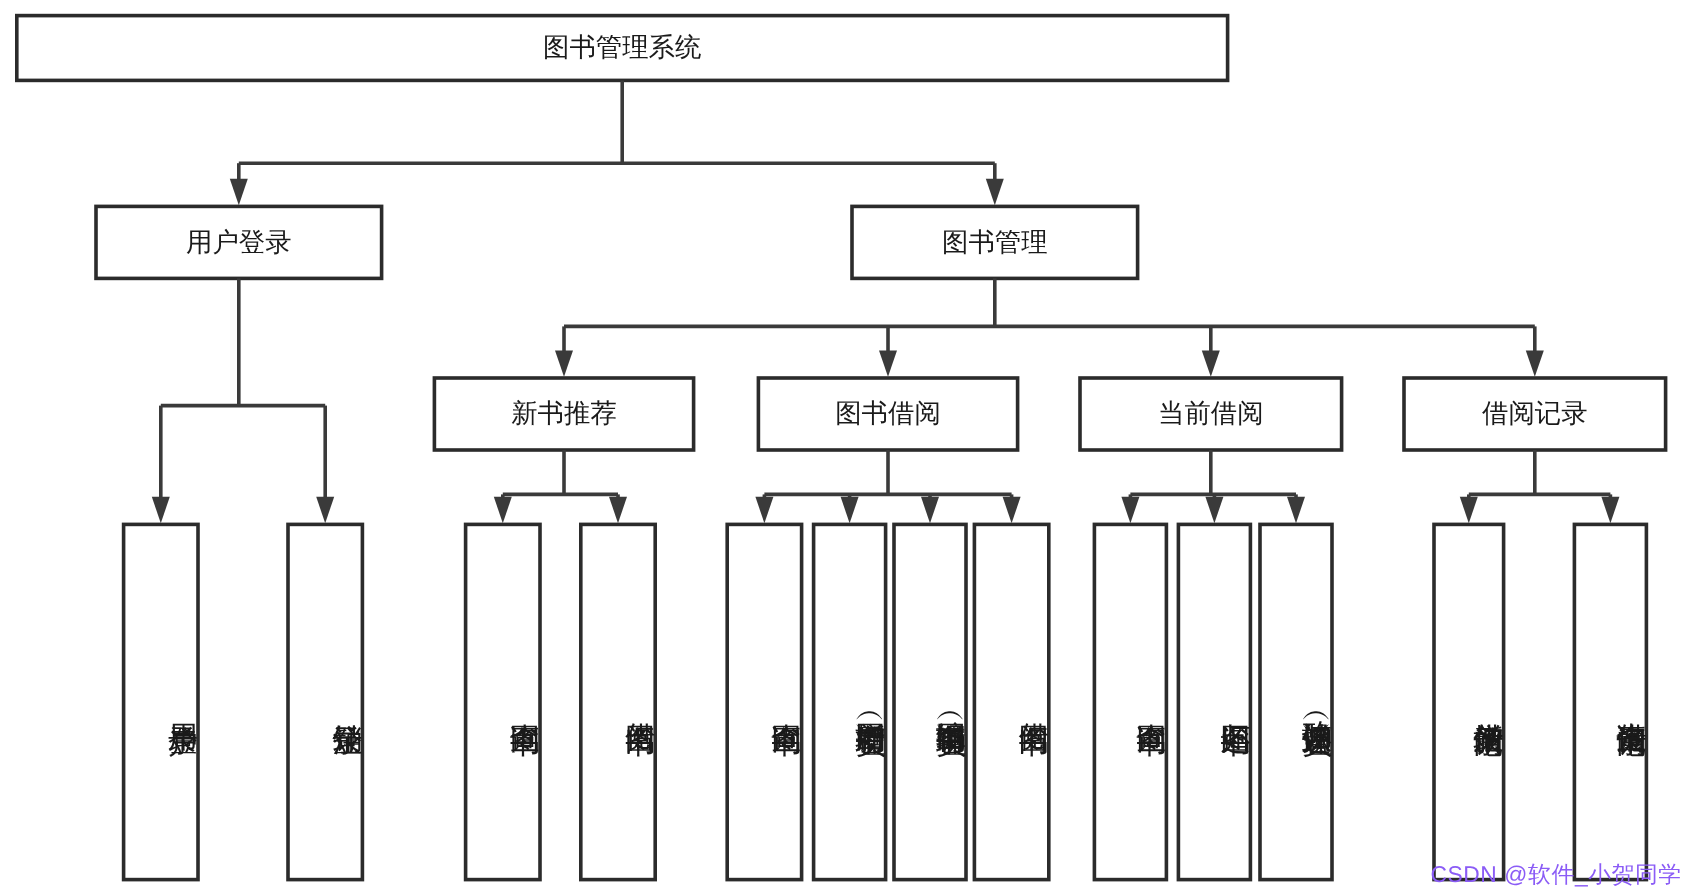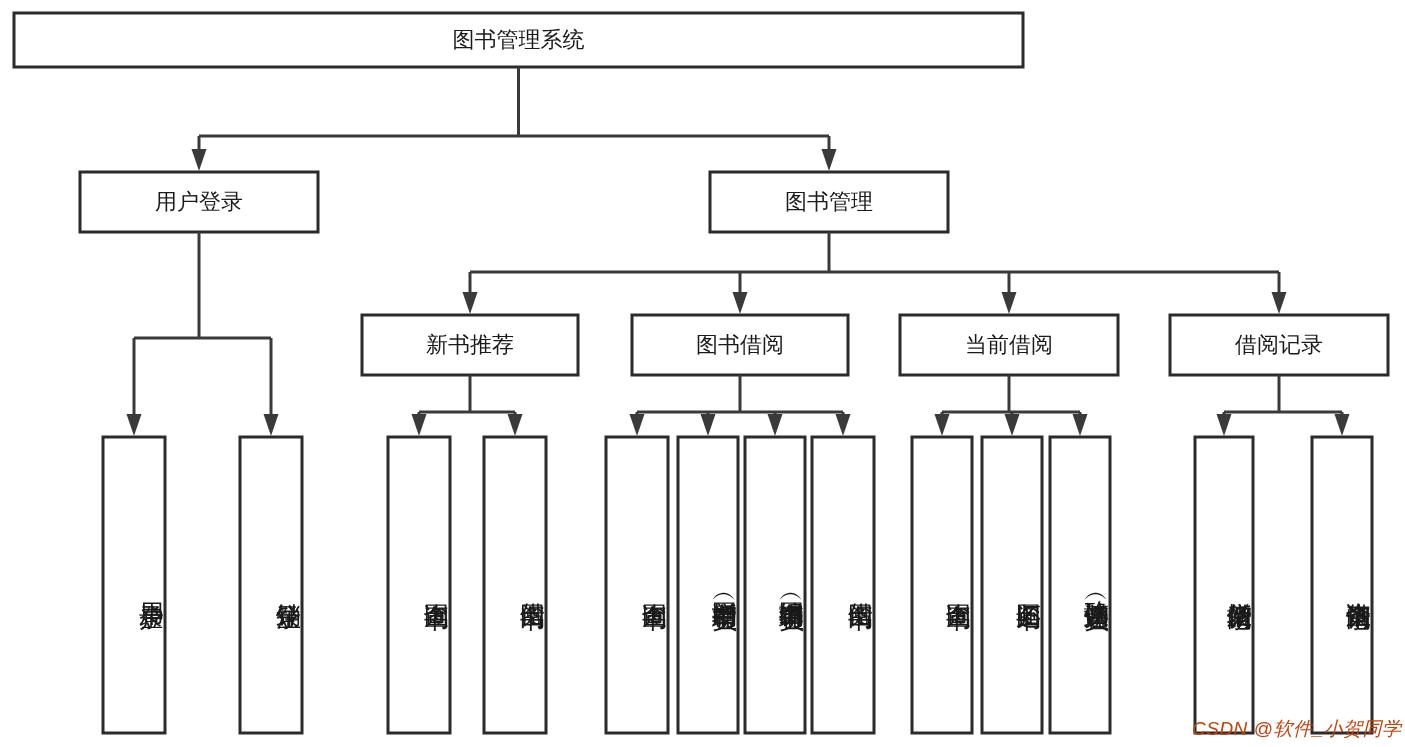--- a/index.html
+++ b/index.html
@@ -62,24 +62,23 @@
     align-items: flex-start;
     justify-content: center;
     white-space: normal;
     pointer-events: none;
     user-select: none;
   }
   .watermark {
     position: absolute;
     font-family: "Liberation Sans", "DejaVu Sans", sans-serif;
     font-size: 19px;
-    color: #c2410c;
+    color: #8b5cf6;
     white-space: nowrap;
     letter-spacing: 0.5px;
-    font-style: italic;
   }
 </style>
 </head>
 <body>
 
 <div id="diagram-root">
   <svg id="tree-svg" viewBox="0 0 1405 747">
       <g>
         <rect x="14" y="13" width="1009" height="54" class="node-rect"></rect>
       </g>

